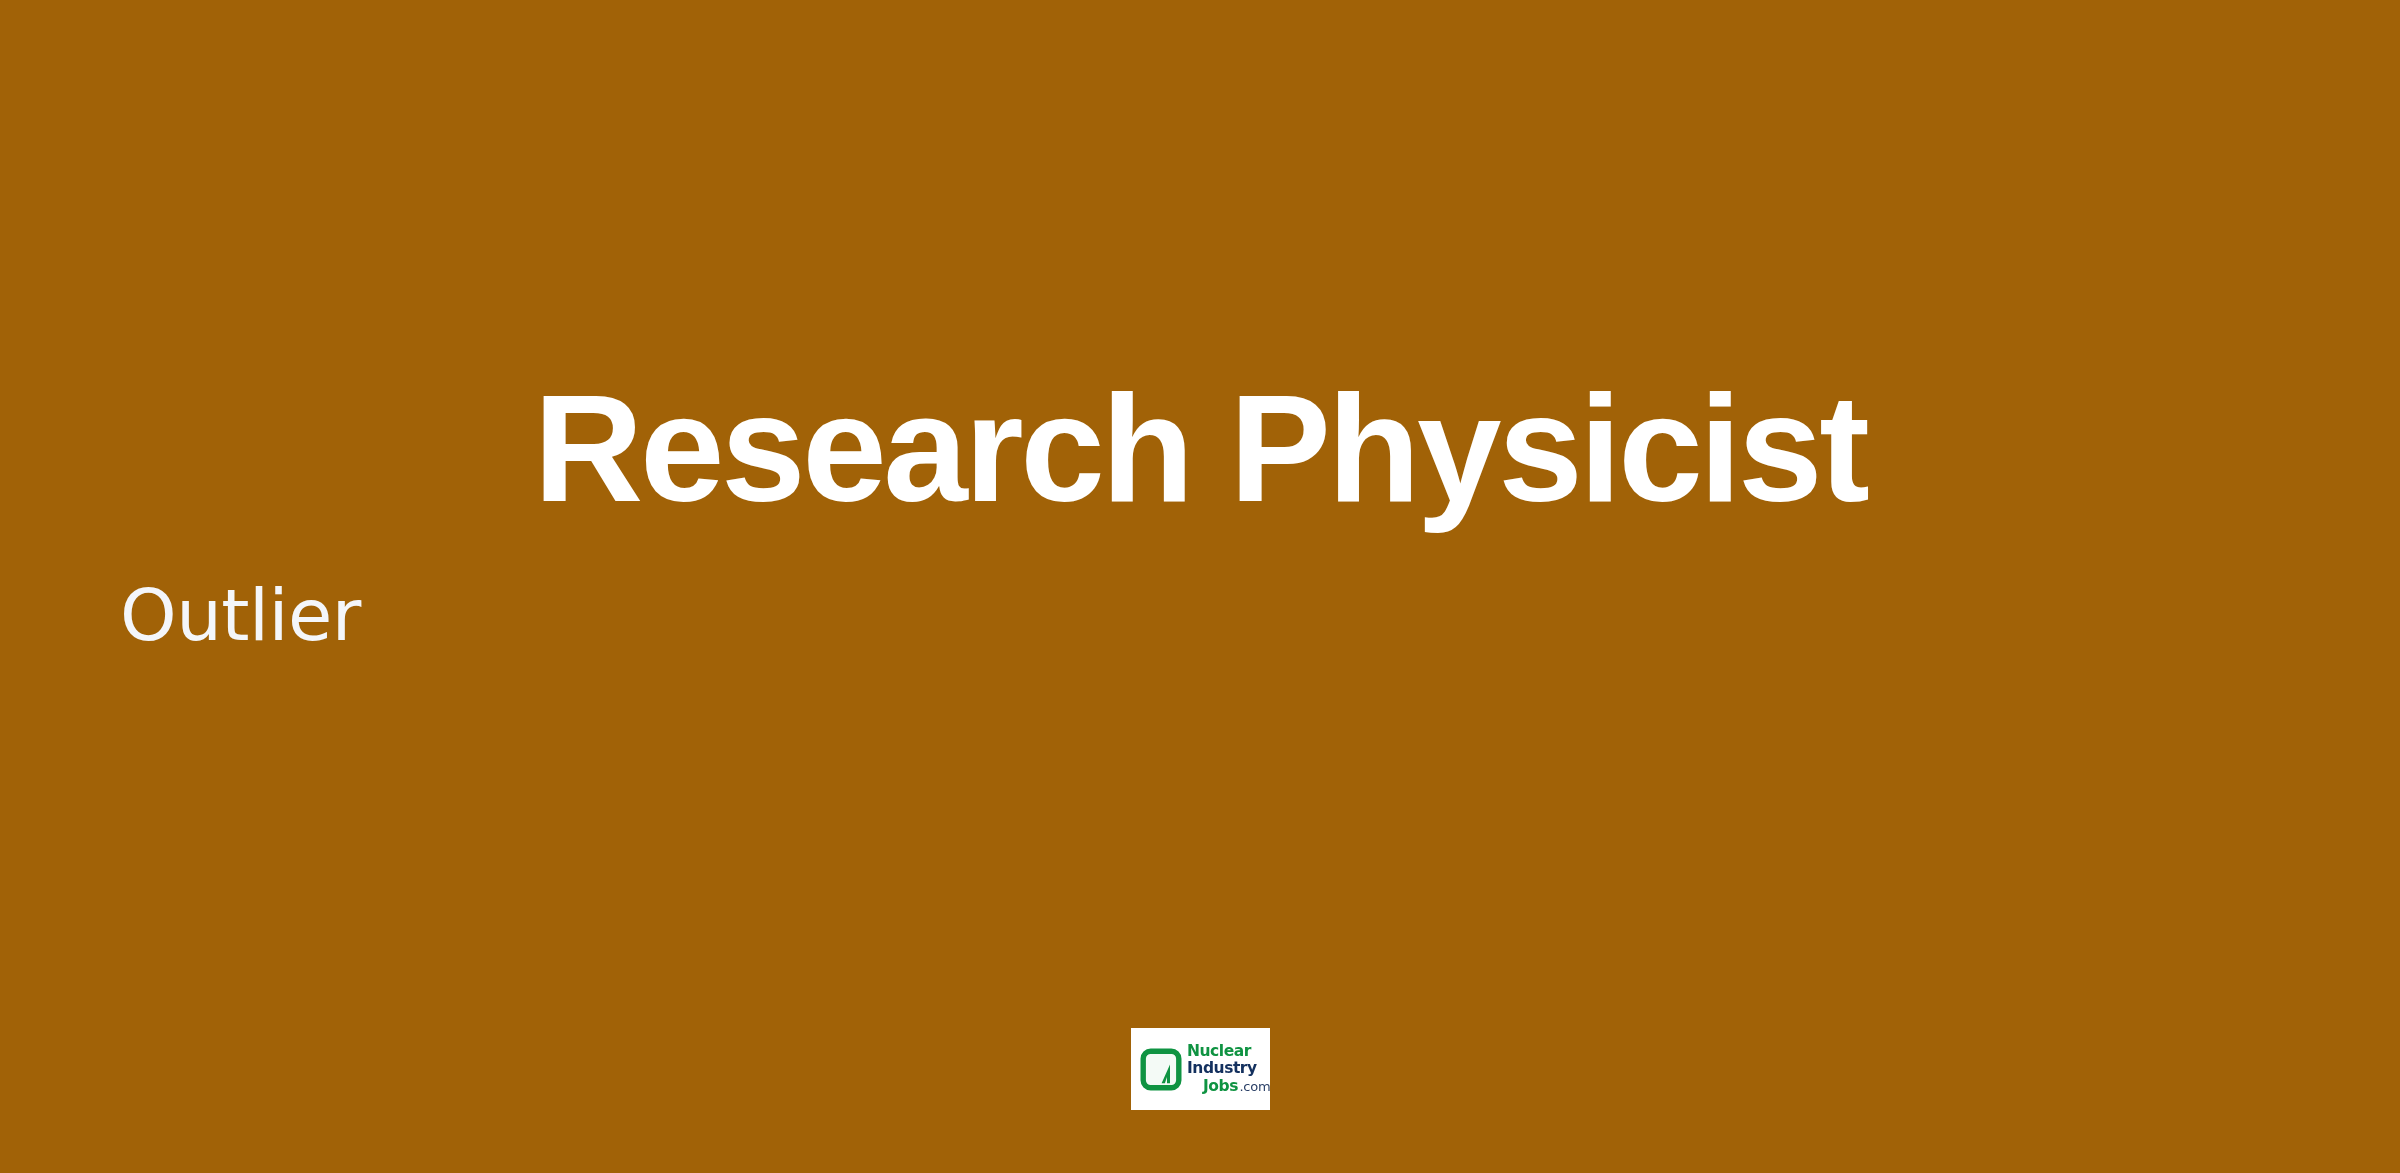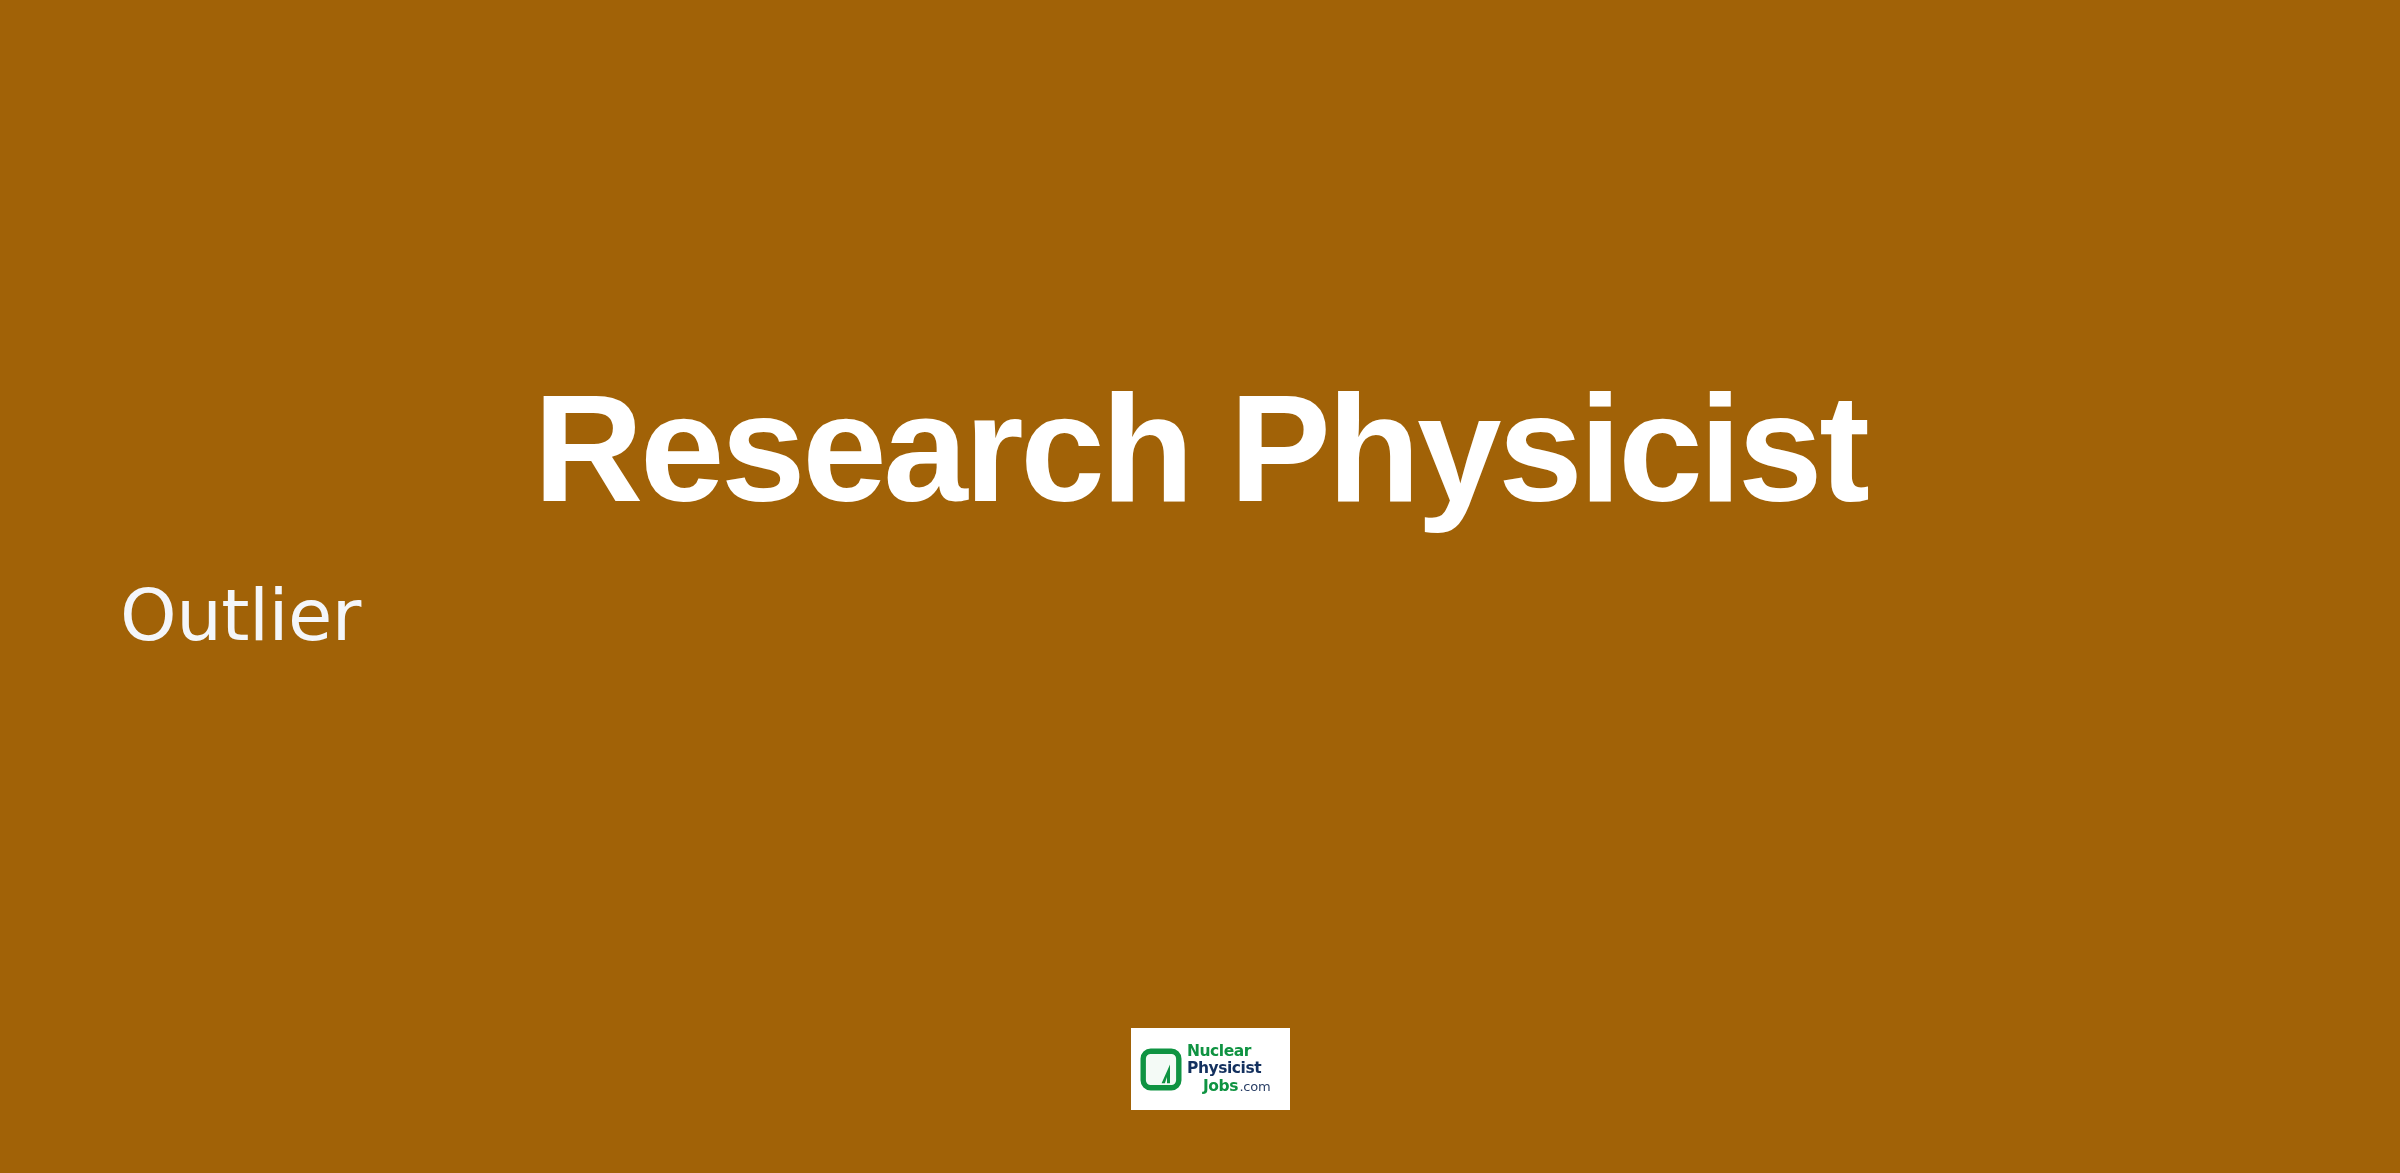--- a/index.html
+++ b/index.html
@@ -68,21 +68,21 @@
     margin-top: 55px;
     white-space: nowrap;
     -webkit-font-smoothing: antialiased;
   }
 
   
   #logo-badge {
     position: absolute;
     left: 1131px;
     top: 1028px;
-    width: 159px;
+    width: 139px;
     height: 82px;
     background: #ffffff;
     display: flex;
     flex-direction: row;
     align-items: center;
     justify-content: flex-start;
     box-sizing: border-box;
     padding: 0 6px 0 9px;
   }
 
@@ -147,21 +147,21 @@
 
     <svg id="logo-mark" viewBox="0 0 42 47" xmlns="http://www.w3.org/2000/svg">
 
       <rect x="3.2" y="5.2" width="35.6" height="36.6" rx="7.5" ry="7.5" fill="#f4faf6" stroke="#0f9342" stroke-width="5.4"></rect>
 
       <path d="M30.0 37.2 L30.0 18.6 L21.6 37.2 L24.9 37.2 L27.0 31.0 L27.0 37.2 Z" fill="#0f9342"></path>
     </svg>
 
     <div id="logo-wordmark">
       <span class="wm-line wm-green">Nuclear</span>
-      <span class="wm-line wm-navy">Physicist</span>
+      <span class="wm-line wm-navy">Industry</span>
       <span id="wm-jobs-line" class="wm-line">
         <span class="wm-green">Jobs</span>
         <span id="wm-dotcom">.com</span>
       </span>
     </div>
 
   </div>
 
 </div>
 

